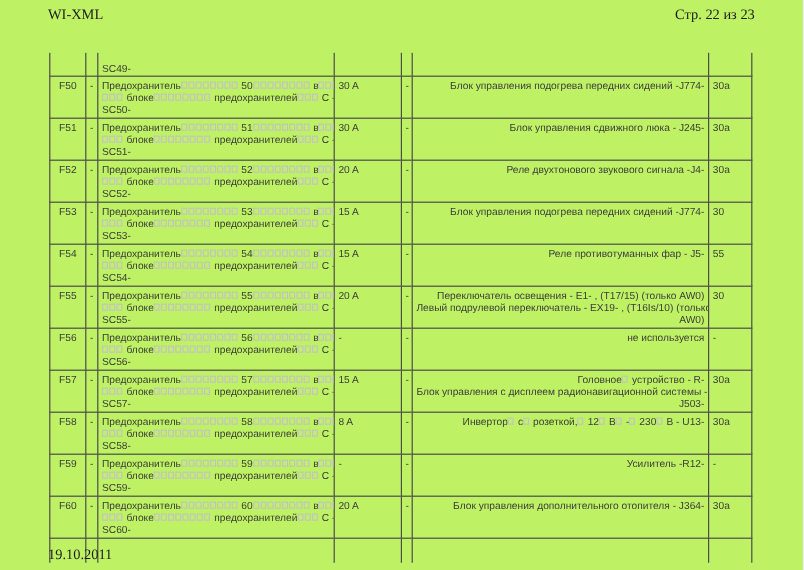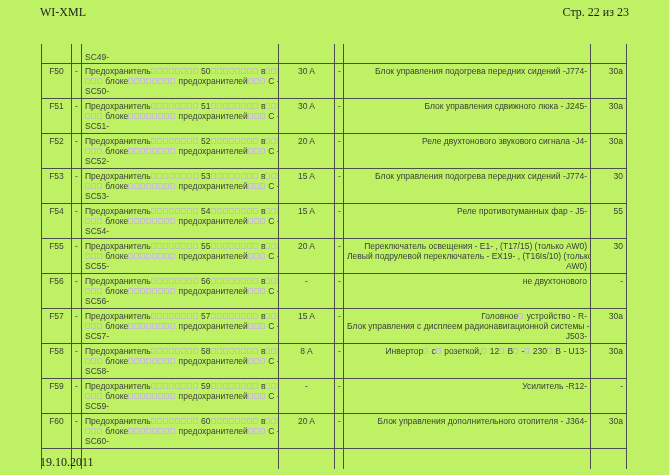--- a/index.html
+++ b/index.html
@@ -31,24 +31,24 @@
     padding:2px 3px;
     height:32px;
     box-sizing:border-box;
     overflow:hidden;
     white-space:nowrap;
   }
   table.fuses td:last-child{border-right:1px solid #4d4d4d;}
   td.c-fuse{width:30px;text-align:center;}
   td.c-sep{width:10px;text-align:center;padding:2px 1px;}
   td.c-desc{width:197px;}
-  td.c-amp{width:56px;text-align:center;}
+  td.c-amp{width:56px;text-align:left;}
   td.c-sep2{width:9px;text-align:center;padding:2px 1px;}
   td.c-cons{width:247px;text-align:right;}
-  td.c-val{width:37px;text-align:right;vertical-align:middle;}
+  td.c-val{width:37px;text-align:left;vertical-align:middle;}
   tr.carryover td{height:20px;vertical-align:bottom;padding-bottom:1px;}
   tr.partial-bottom td{height:20px;border-bottom:none;}
   
   .bx{
     display:inline-block;width:3px;height:4px;
     border:1px solid #c3c3c3;
     margin:0 1px 0 0;
   }
   .bxrun{white-space:nowrap;}
 </style>
@@ -127,21 +127,21 @@
             <td class="c-sep2">-</td>
             <td class="c-cons">Переключатель освещения - E1- , (T17/15) (только AW0)<br>Левый подрулевой переключатель - EX19- , (T16Is/10) (только<br>AW0)</td>
             <td class="c-val">30</td>
           </tr>
           <tr>
             <td class="c-fuse">F56</td>
             <td class="c-sep">-</td>
             <td class="c-desc">Предохранитель<span class="bxrun"><span class="bx"></span><span class="bx"></span><span class="bx"></span><span class="bx"></span><span class="bx"></span><span class="bx"></span><span class="bx"></span><span class="bx"></span></span> 56<span class="bxrun"><span class="bx"></span><span class="bx"></span><span class="bx"></span><span class="bx"></span><span class="bx"></span><span class="bx"></span><span class="bx"></span><span class="bx"></span></span> в<span class="bxrun"><span class="bx"></span><span class="bx"></span><span class="bx"></span></span><br><span class="bxrun"><span class="bx"></span><span class="bx"></span><span class="bx"></span></span> блоке<span class="bxrun"><span class="bx"></span><span class="bx"></span><span class="bx"></span><span class="bx"></span><span class="bx"></span><span class="bx"></span><span class="bx"></span><span class="bx"></span></span> предохранителей<span class="bxrun"><span class="bx"></span><span class="bx"></span><span class="bx"></span></span> С -<br>SC56-</td>
             <td class="c-amp">-</td>
             <td class="c-sep2">-</td>
-            <td class="c-cons">не двухтонового</td>
+            <td class="c-cons">не используется</td>
             <td class="c-val">-</td>
           </tr>
           <tr>
             <td class="c-fuse">F57</td>
             <td class="c-sep">-</td>
             <td class="c-desc">Предохранитель<span class="bxrun"><span class="bx"></span><span class="bx"></span><span class="bx"></span><span class="bx"></span><span class="bx"></span><span class="bx"></span><span class="bx"></span><span class="bx"></span></span> 57<span class="bxrun"><span class="bx"></span><span class="bx"></span><span class="bx"></span><span class="bx"></span><span class="bx"></span><span class="bx"></span><span class="bx"></span><span class="bx"></span></span> в<span class="bxrun"><span class="bx"></span><span class="bx"></span><span class="bx"></span></span><br><span class="bxrun"><span class="bx"></span><span class="bx"></span><span class="bx"></span></span> блоке<span class="bxrun"><span class="bx"></span><span class="bx"></span><span class="bx"></span><span class="bx"></span><span class="bx"></span><span class="bx"></span><span class="bx"></span><span class="bx"></span></span> предохранителей<span class="bxrun"><span class="bx"></span><span class="bx"></span><span class="bx"></span></span> С -<br>SC57-</td>
             <td class="c-amp">15 A</td>
             <td class="c-sep2">-</td>
             <td class="c-cons">Головное<span class="bxrun"><span class="bx"></span></span> устройство - R-<br>Блок управления с дисплеем радионавигационной системы -<br>J503-</td>
             <td class="c-val">30a</td>

